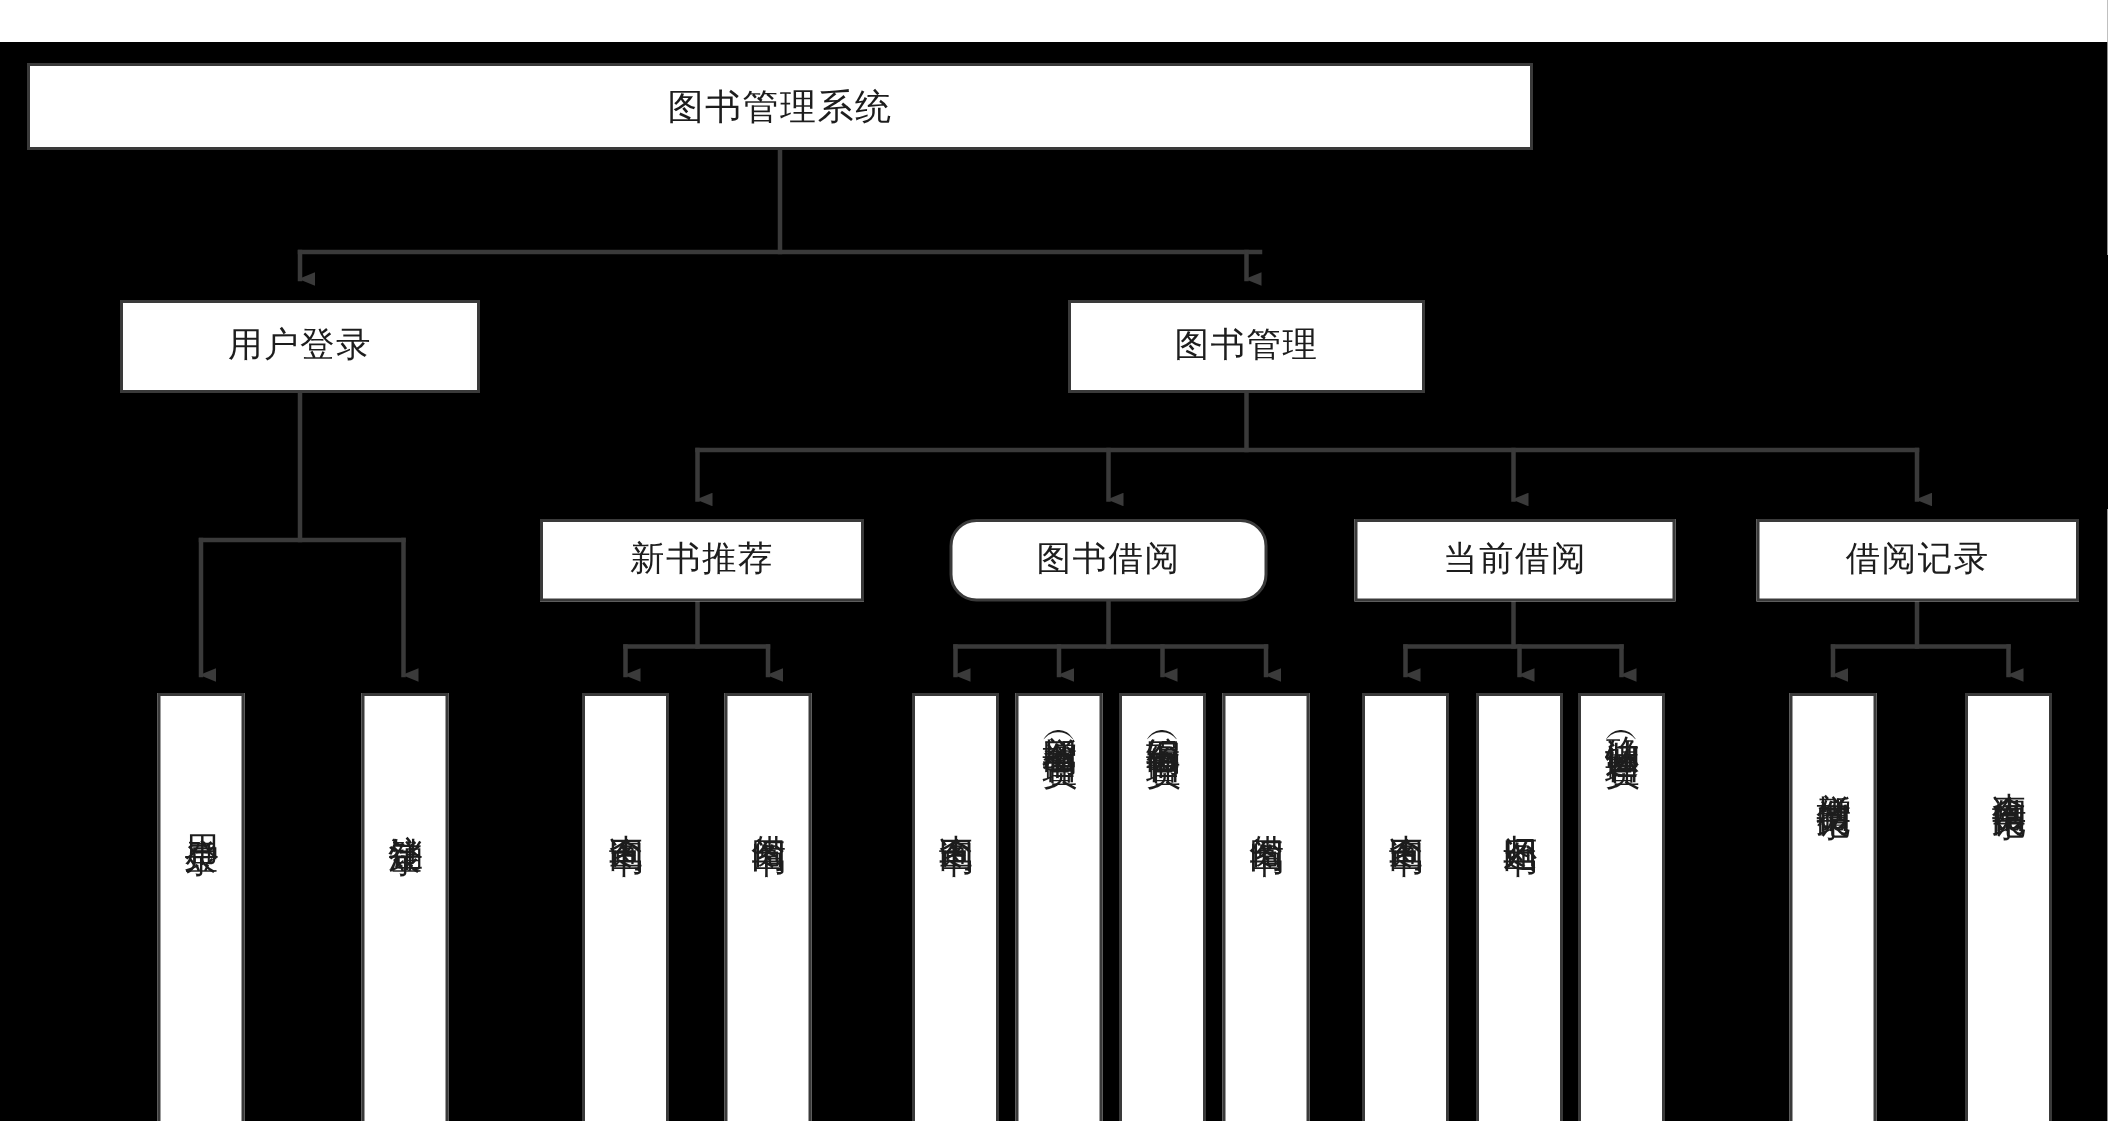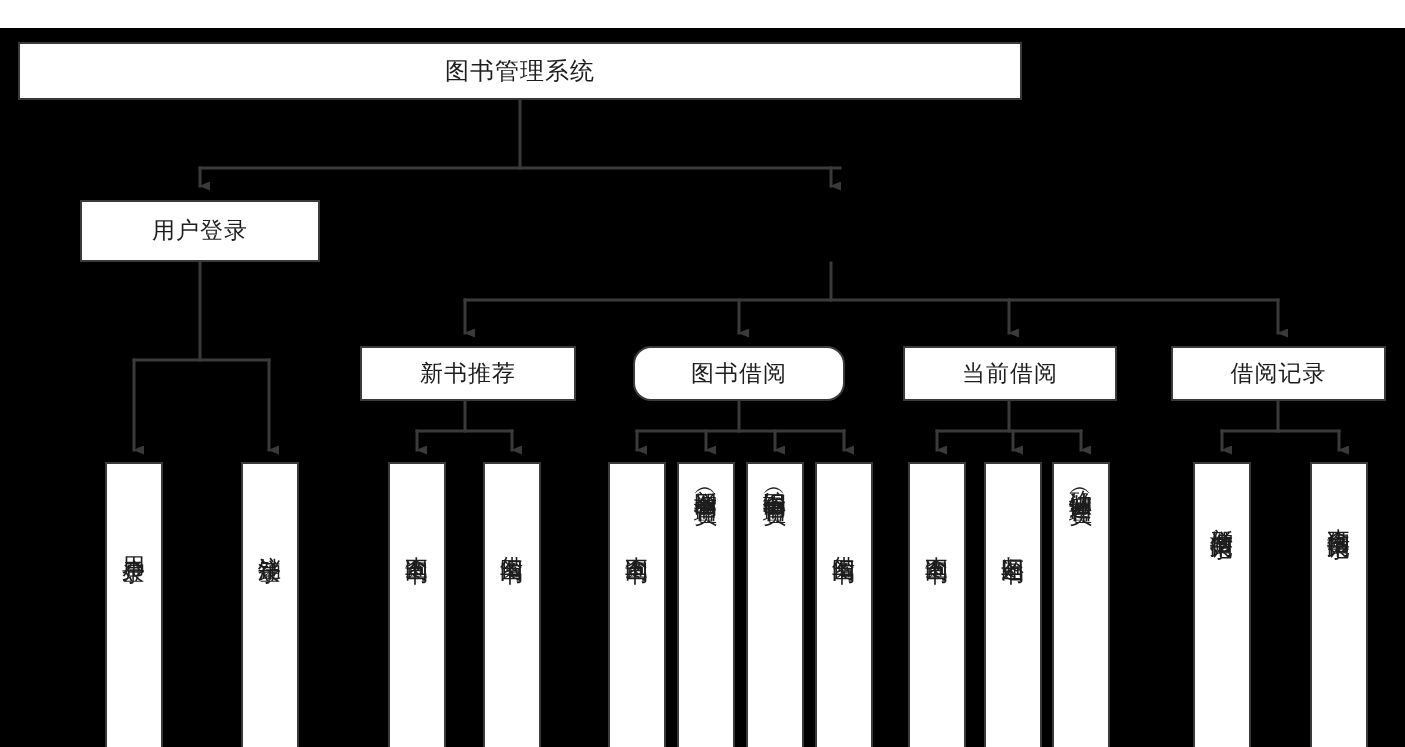--- a/index.html
+++ b/index.html
@@ -133,20 +133,23 @@
     </g>
   </svg>
 
   <div class="node h root" style="left:18px; top:14px; width:1004px; height:58px;">
     <span>图书管理系统</span>
   </div>
 
   <div class="node h" style="left:80px; top:172px; width:240px; height:62px;">
     <span>用户登录</span>
   </div>
+  <div class="node h" style="left:712px; top:172px; width:238px; height:62px;">
+    <span>图书管理</span>
+  </div>
 
   <div class="node h" style="left:360px; top:318px; width:216px; height:55px;">
     <span>新书推荐</span>
   </div>
   <div class="node h" style="left:633px; top:318px; width:212px; height:55px;border-radius:18px;">
     <span>图书借阅</span>
   </div>
   <div class="node h" style="left:1171px; top:318px; width:215px; height:55px;">
     <span>借阅记录</span>
   </div>

